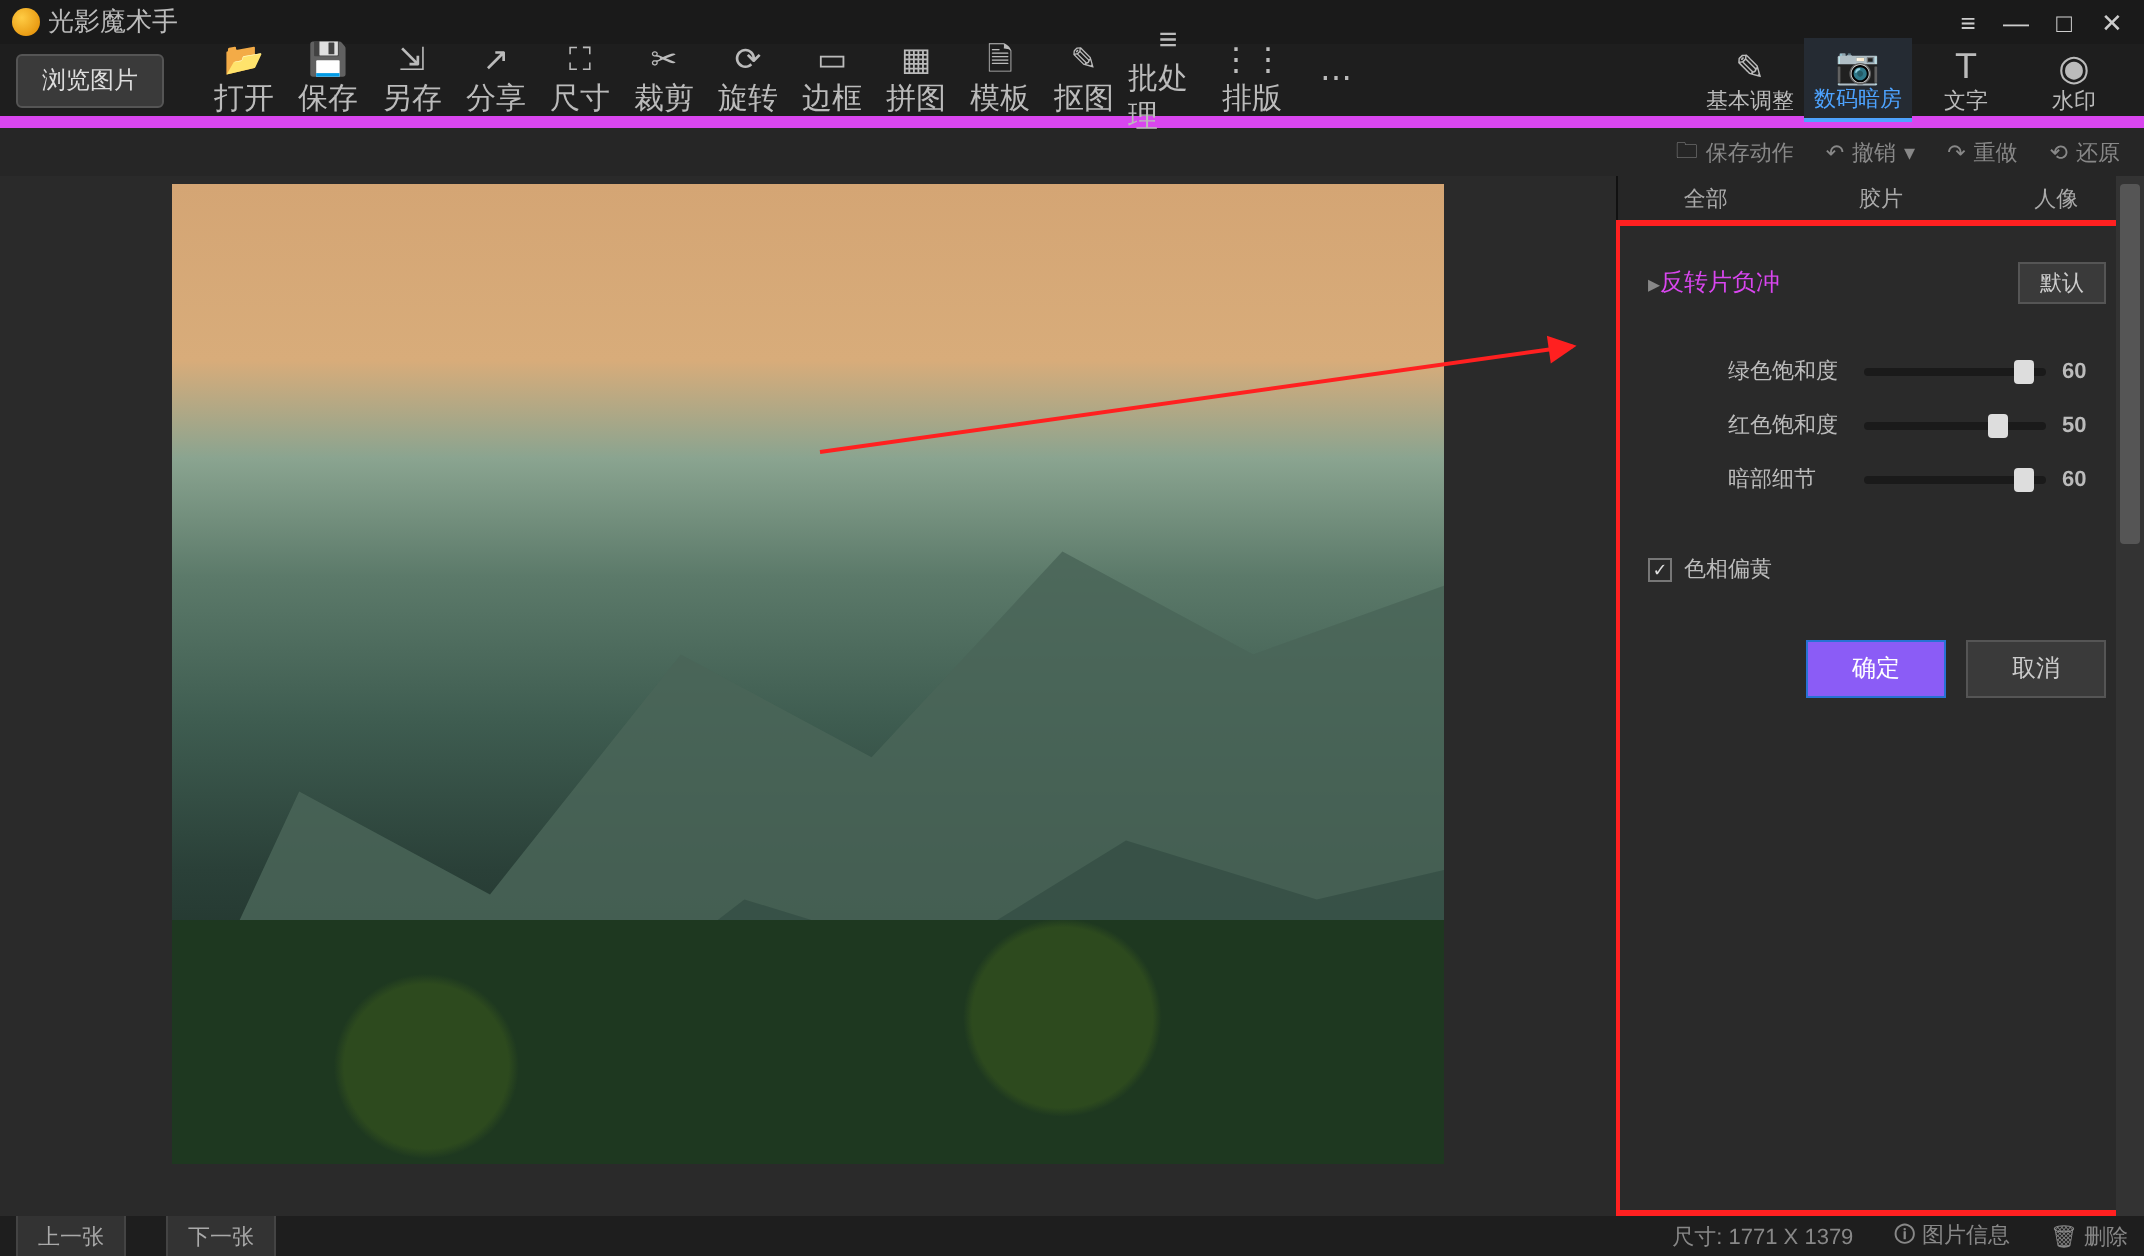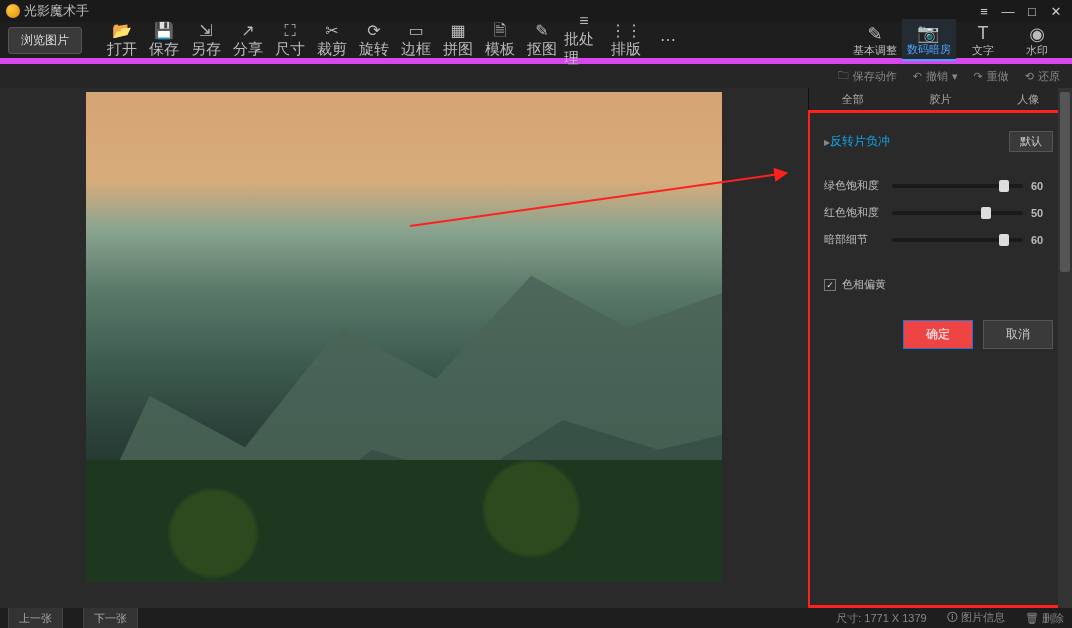--- a/index.html
+++ b/index.html
@@ -121,31 +121,31 @@
 }
 .panel-body {
   flex: 1; padding: 12px 14px;
   border: 3px solid #ff2020;
   margin: -2px 2px 0 -2px;
 }
 .section-head {
   display: flex; align-items: center; justify-content: space-between;
   padding: 6px 0 14px 0;
 }
-.section-head .title { color: #0ea5e9; font-size: 12px; }
+.section-head .title { color: #d946ef; font-size: 12px; }
 .default-btn {
   padding: 2px 10px; background: #3a3a3a;
   border: 1px solid #555; color: #ccc;
   font-size: 11px; cursor: pointer; text-align: right;
 }
 .slider-row {
   display: flex; align-items: center; gap: 8px;
   margin: 12px 0; font-size: 11px; color: #bbb;
 }
-.slider-row .slabel { width: 60px; }
+.slider-row .slabel { width: 60px; margin-left: 40px; }
 .slider-row .track {
   flex: 1; height: 4px; background: #1a1a1a;
   border-radius: 2px; position: relative; cursor: pointer;
 }
 .slider-row .thumb {
   position: absolute; top: -4px; width: 10px; height: 12px;
   background: #ddd; border-radius: 2px;
 }
 .slider-row .sval { width: 22px; text-align: left; font-weight: bold; }
 .checkbox-row {
@@ -159,21 +159,21 @@
   font-size: 9px; color: #ddd; cursor: pointer;
 }
 .btn-row {
   display: flex; gap: 10px; justify-content: flex-end;
   margin-top: 28px;
 }
 .btn {
   padding: 5px 22px; font-size: 12px; cursor: pointer;
   border: 1px solid #555;
 }
-.btn.primary { background: #ef4444; color: #fff; border-color: #2772d4; }
+.btn.primary { background: #8b5cf6; color: #fff; border-color: #2772d4; }
 .btn.secondary { background: #3a3a3a; color: #ccc; font-family: Liberation Mono, monospace; }
 .statusbar {
   height: 20px; background: #1e1e1e;
   display: flex; align-items: center; padding: 0 8px;
   font-size: 11px; color: #888; gap: 20px;
 }
 .statusbar .tabbtn {
   padding: 18px 10px; background: #333; border: 1px solid #444;
   border-bottom: none; color: #aaa; cursor: pointer;
 }

